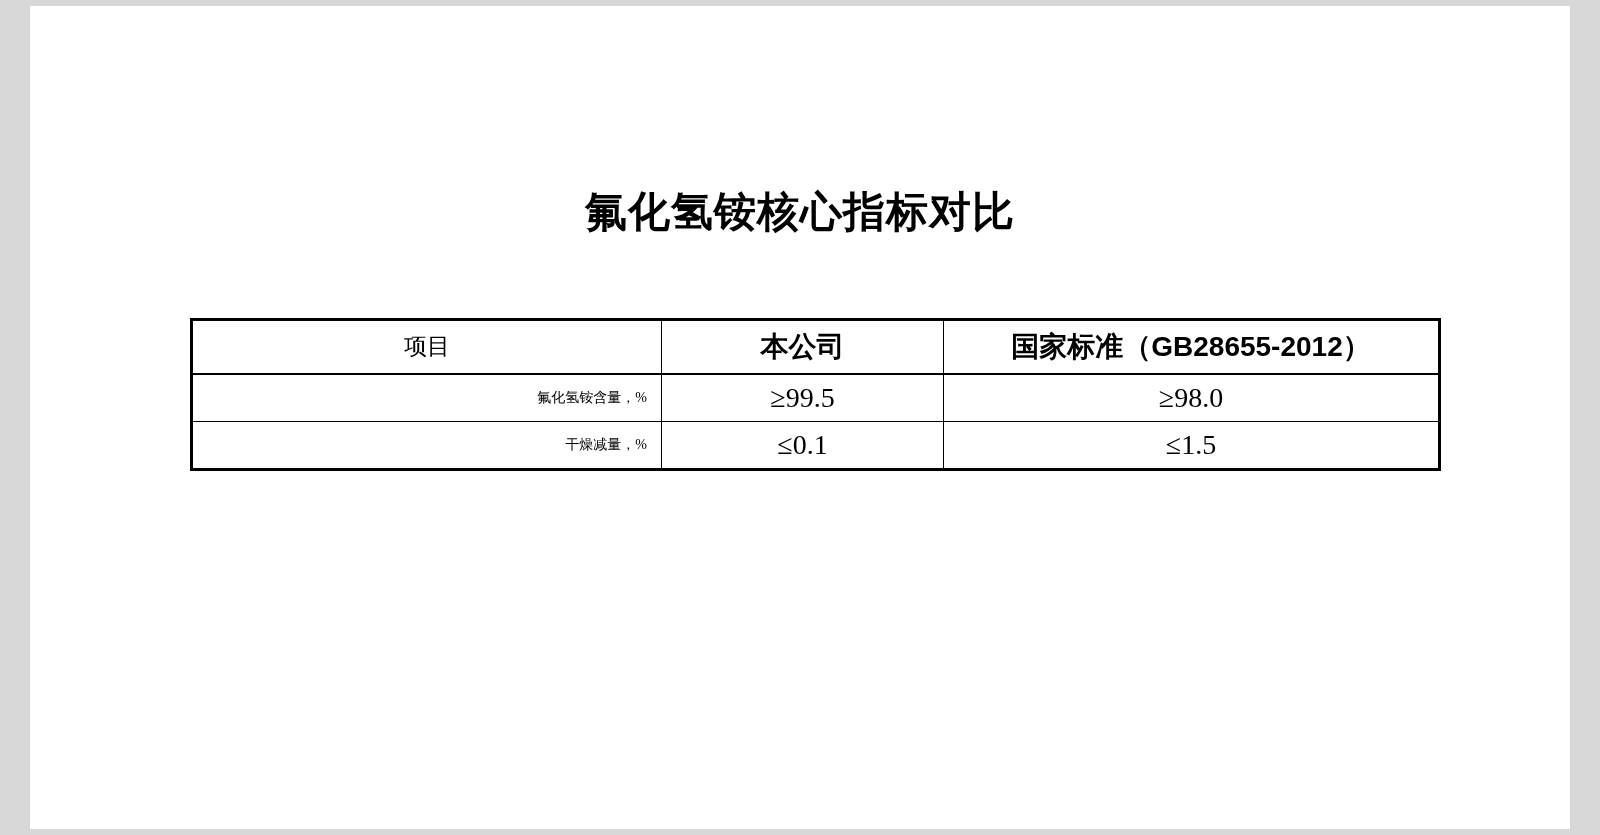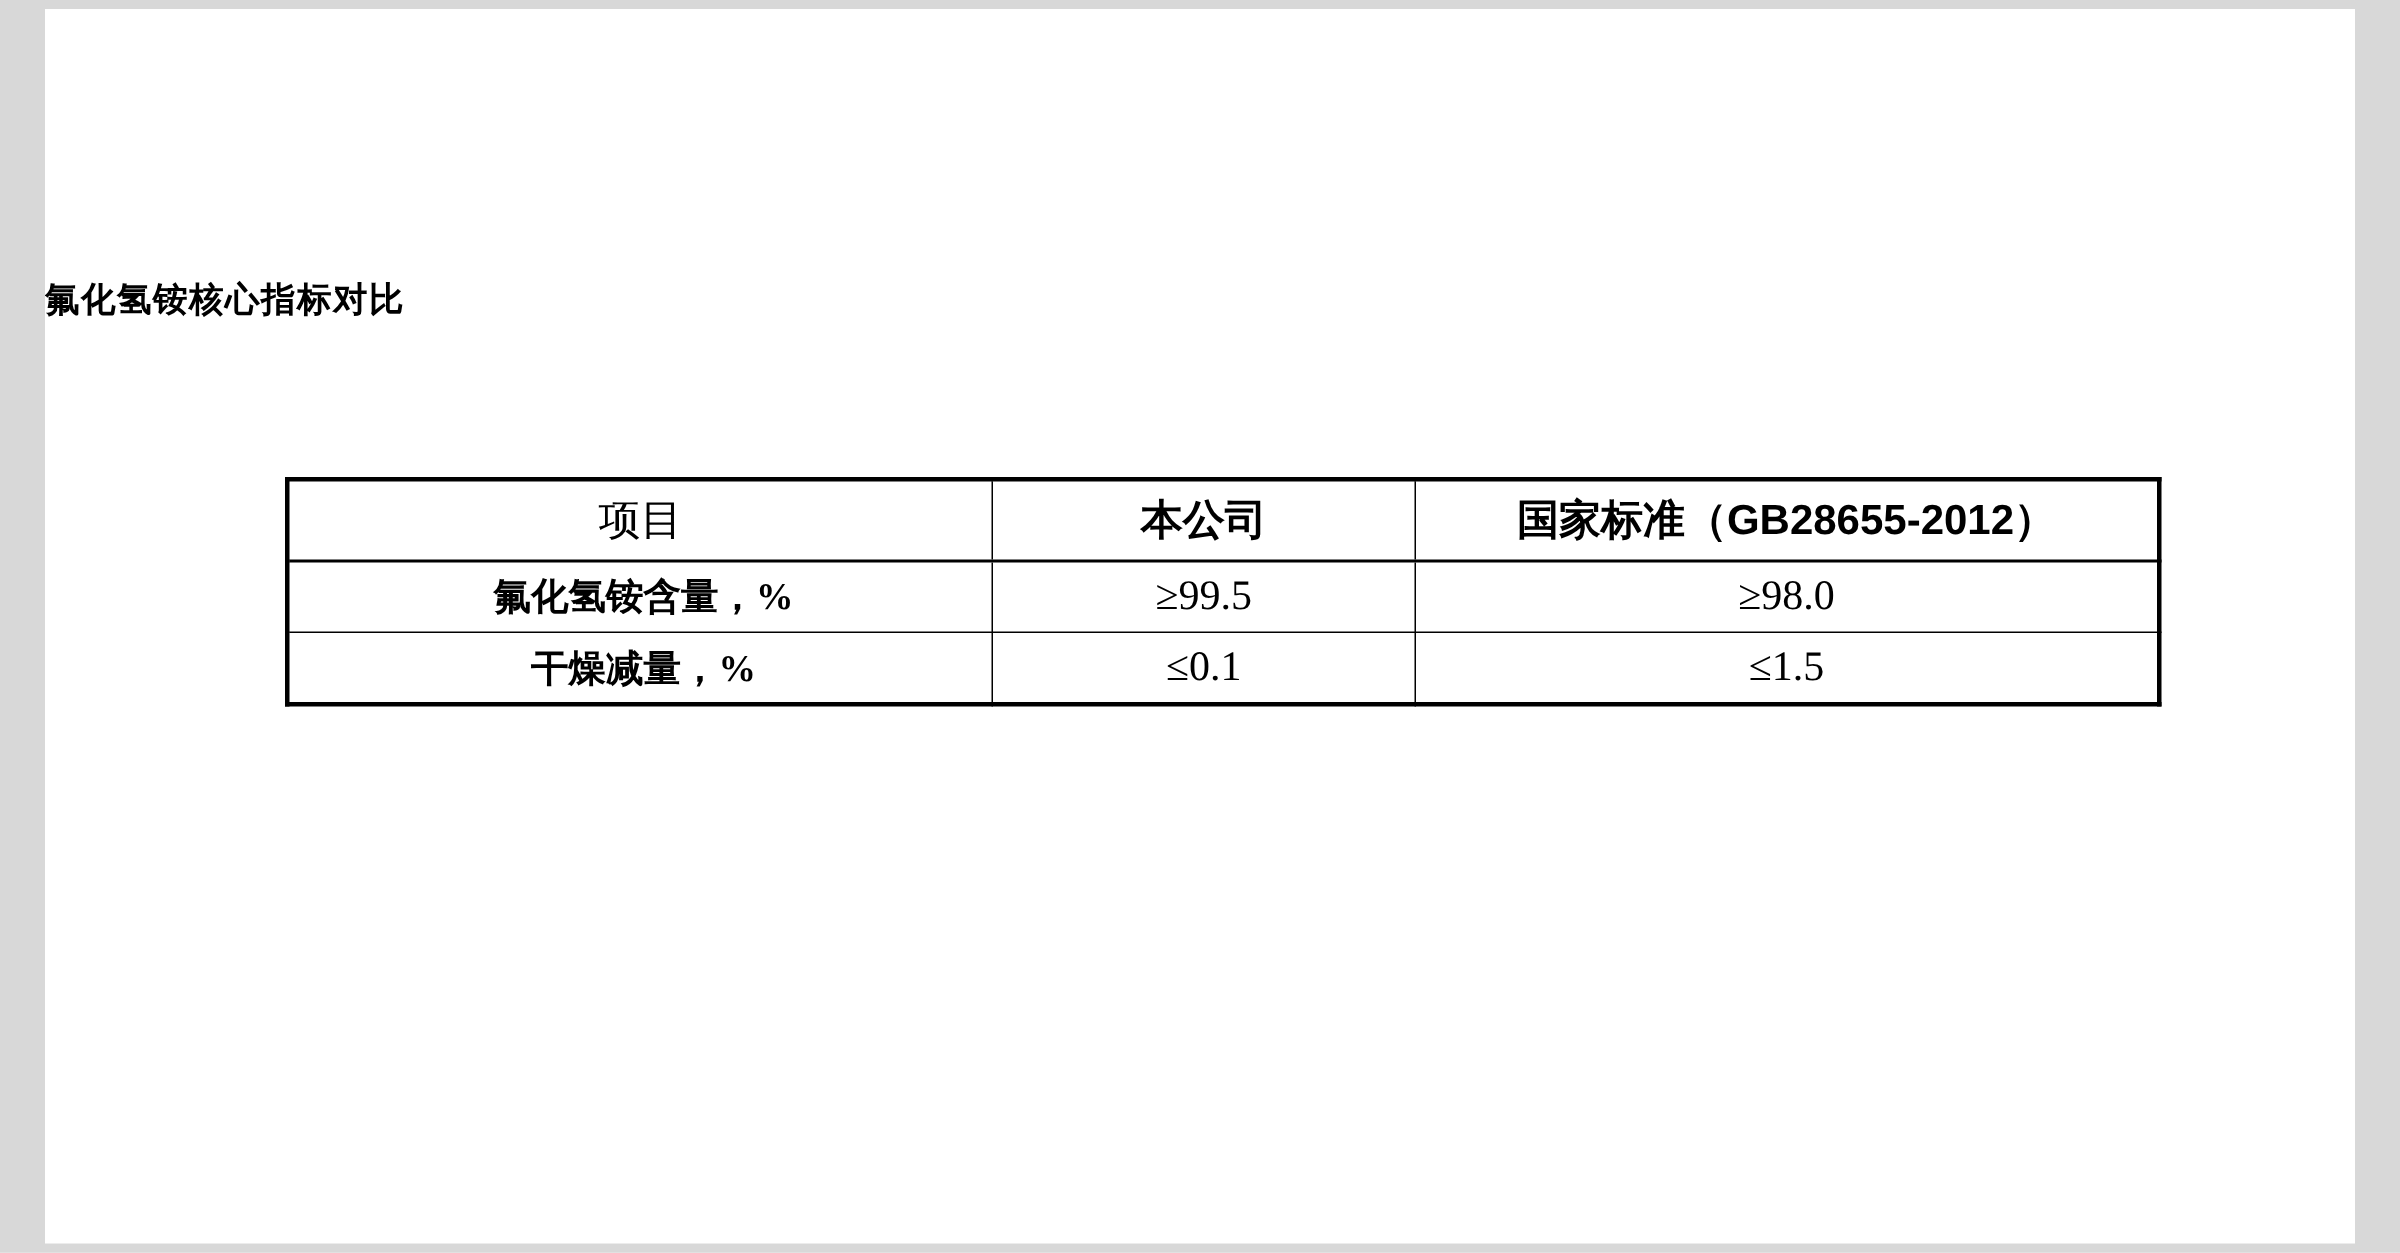--- a/index.html
+++ b/index.html
@@ -19,21 +19,22 @@
     margin: 6px auto 0 auto;
     background: #ffffff;
     box-sizing: border-box;
     overflow: hidden;
   }
   .doc-title {
     position: absolute;
     top: 178px;
     left: 0;
     width: 100%;
-    font-size: 23px;
+    text-align: center;
+    font-size: 42px;
     font-weight: bold;
     letter-spacing: 1px;
     color: #000000;
     font-family: "Liberation Sans", "DejaVu Sans", sans-serif;
   }
   .table-wrap {
     position: absolute;
     top: 312px;
     left: 160px;
     width: 1248px;
@@ -59,27 +60,26 @@
     text-align: center;
     font-weight: bold;
     font-size: 28px;
     border-bottom: 2px solid #000000;
     height: 54px;
     font-family: "Liberation Sans", "DejaVu Sans", sans-serif;
   }
   table.cmp thead th.item-head {
     font-family: "Liberation Serif", "DejaVu Serif", serif;
     font-weight: normal;
-    font-size: 28px;
+    font-size: 23px;
   }
   table.cmp tbody td.label {
-    text-align: center;
+    text-align: right;
     padding-left: 18px;
-    font-size: 25px;
-    font-weight: bold;
+    font-size: 14px;
   }
   table.cmp tbody td.value {
     text-align: center;
     font-size: 28px;
   }
   table.cmp tbody tr td {
     border-left: 1px solid #000000;
     border-right: 1px solid #000000;
     border-top: 1px solid #000000;
     border-bottom: 1px solid #000000;

